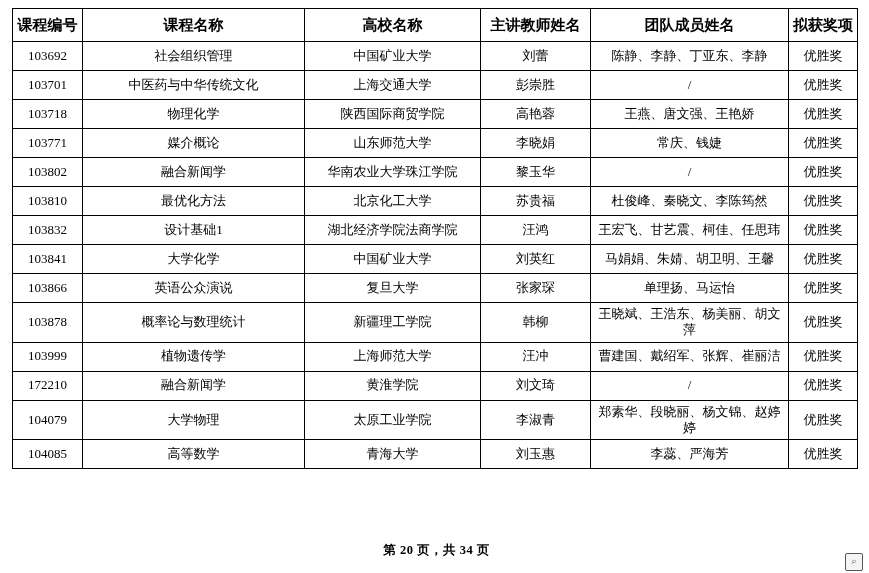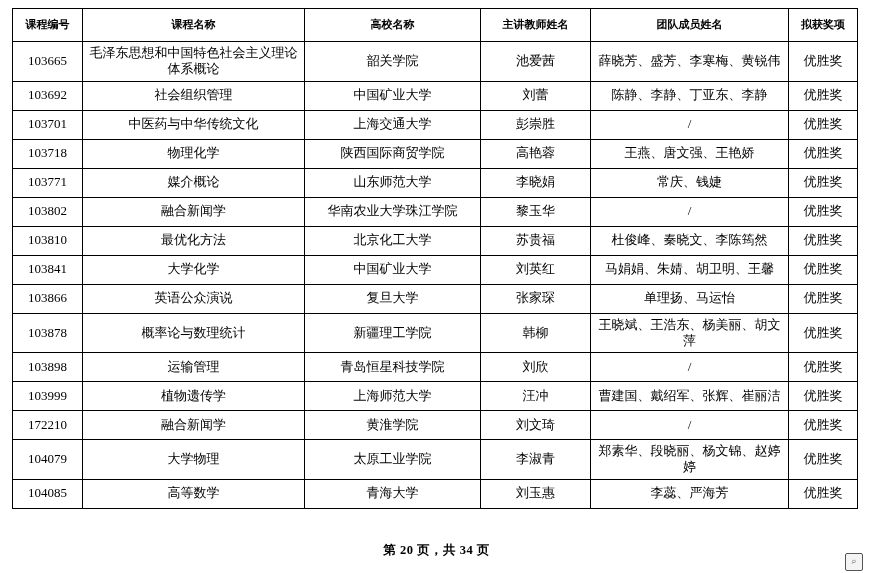--- a/index.html
+++ b/index.html
@@ -32,21 +32,21 @@
     text-align: center;
     vertical-align: middle;
     font-size: 13px;
     line-height: 1.25;
     padding: 3px 2px;
     word-break: break-word;
   }
   table.award-table th {
     font-weight: bold;
     height: 26px;
-    font-size: 11px;
+    font-size: 15px;
   }
   table.award-table td {
     height: 22px;
   }
   col.c0 { width: 70px; }
   col.c1 { width: 222px; }
   col.c2 { width: 176px; }
   col.c3 { width: 110px; }
   col.c4 { width: 198px; }
   col.c5 { width: 69px; }
@@ -93,28 +93,20 @@
         <th>课程编号</th>
         <th>课程名称</th>
         <th>高校名称</th>
         <th>主讲教师姓名</th>
         <th>团队成员姓名</th>
         <th>拟获奖项</th>
       </tr>
     </thead>
     <tbody id="table-body">
         <tr>
-          <td>103665</td>
-          <td>毛泽东思想和中国特色社会主义理论体系概论</td>
-          <td>韶关学院</td>
-          <td>池爱茜</td>
-          <td>薛晓芳、盛芳、李寒梅、黄锐伟</td>
-          <td>优胜奖</td>
-        </tr>
-        <tr>
           <td>103692</td>
           <td>社会组织管理</td>
           <td>中国矿业大学</td>
           <td>刘蕾</td>
           <td>陈静、李静、丁亚东、李静</td>
           <td>优胜奖</td>
         </tr>
         <tr>
           <td>103701</td>
           <td>中医药与中华传统文化</td>
@@ -149,20 +141,28 @@
         </tr>
         <tr>
           <td>103810</td>
           <td>最优化方法</td>
           <td>北京化工大学</td>
           <td>苏贵福</td>
           <td>杜俊峰、秦晓文、李陈筠然</td>
           <td>优胜奖</td>
         </tr>
         <tr>
+          <td>103832</td>
+          <td>设计基础1</td>
+          <td>湖北经济学院法商学院</td>
+          <td>汪鸿</td>
+          <td>王宏飞、甘艺震、柯佳、任思玮</td>
+          <td>优胜奖</td>
+        </tr>
+        <tr>
           <td>103841</td>
           <td>大学化学</td>
           <td>中国矿业大学</td>
           <td>刘英红</td>
           <td>马娟娟、朱婧、胡卫明、王馨</td>
           <td>优胜奖</td>
         </tr>
         <tr>
           <td>103866</td>
           <td>英语公众演说</td>
@@ -170,28 +170,20 @@
           <td>张家琛</td>
           <td>单理扬、马运怡</td>
           <td>优胜奖</td>
         </tr>
         <tr>
           <td>103878</td>
           <td>概率论与数理统计</td>
           <td>新疆理工学院</td>
           <td>韩柳</td>
           <td>王晓斌、王浩东、杨美丽、胡文萍</td>
-          <td>优胜奖</td>
-        </tr>
-        <tr>
-          <td>103898</td>
-          <td>运输管理</td>
-          <td>青岛恒星科技学院</td>
-          <td>刘欣</td>
-          <td>/</td>
           <td>优胜奖</td>
         </tr>
         <tr>
           <td>103999</td>
           <td>植物遗传学</td>
           <td>上海师范大学</td>
           <td>汪冲</td>
           <td>曹建国、戴绍军、张辉、崔丽洁</td>
           <td>优胜奖</td>
         </tr>

